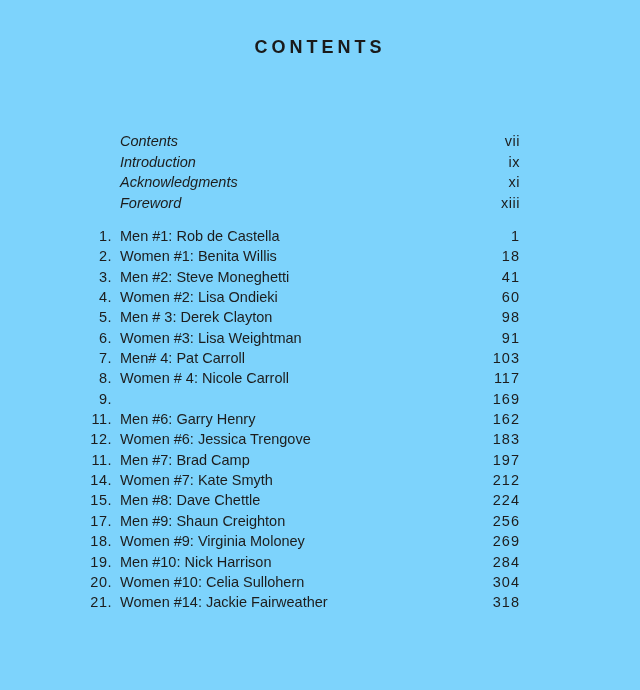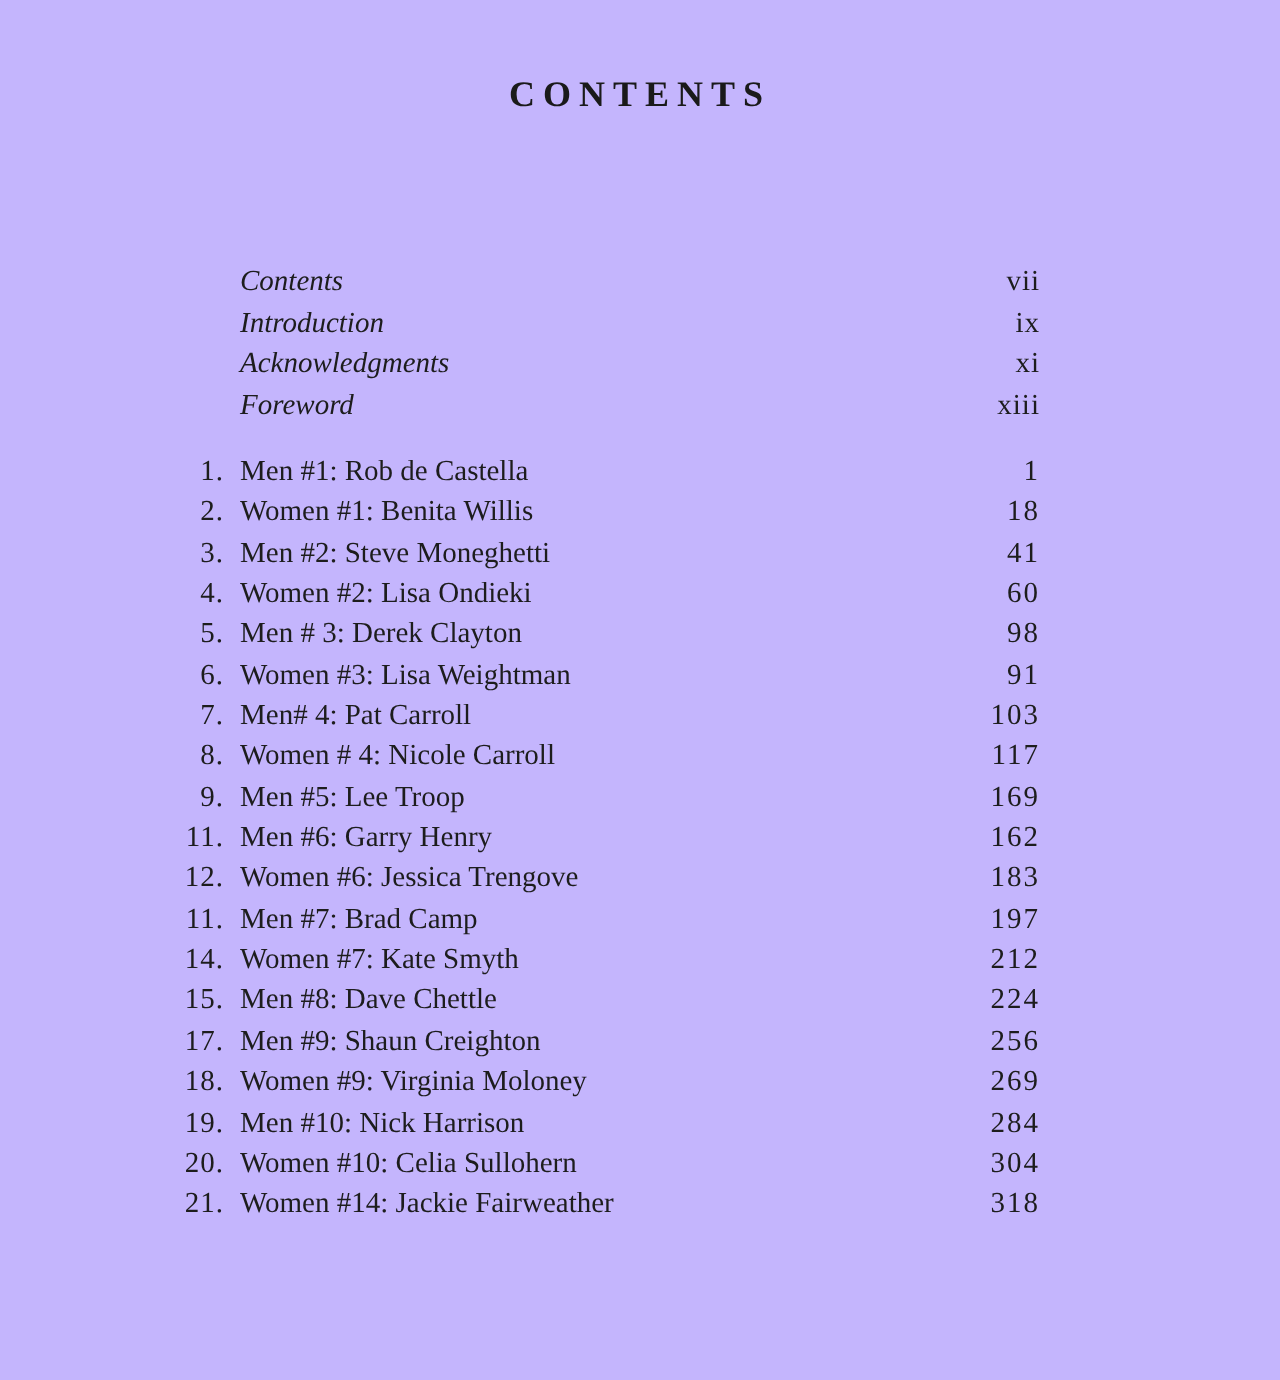--- a/index.html
+++ b/index.html
@@ -4,22 +4,22 @@
 <style>
   html, body {
     margin: 0;
     padding: 0;
     background: #ffffff;
   }
   .page {
     position: relative;
     width: 640px;
     height: 690px;
-    background: #c4b5fd;
-    font-family: Liberation Serif, serif;
+    background: #7dd3fc;
+    font-family: Liberation Sans, sans-serif;
     color: #1d1d1d;
     overflow: hidden;
   }
   .page-title {
     margin: 0;
     padding-top: 37px;
     text-align: center;
     font-size: 18px;
     font-weight: 600;
     letter-spacing: 4px;
@@ -160,21 +160,20 @@
 
         <div class="ch-row">
           <span class="ch-num">8.</span>
           <span class="ch-label">Women # 4: Nicole Carroll</span>
           <span class="ch-spacer"></span>
           <span class="ch-page">117</span>
         </div>
 
         <div class="ch-row">
           <span class="ch-num">9.</span>
-          <span class="ch-label">Men #5: Lee Troop</span>
           <span class="ch-spacer"></span>
           <span class="ch-page">169</span>
         </div>
 
 
         <div class="ch-row">
           <span class="ch-num">11.</span>
           <span class="ch-label">Men #6: Garry Henry</span>
           <span class="ch-spacer"></span>
           <span class="ch-page">162</span>

